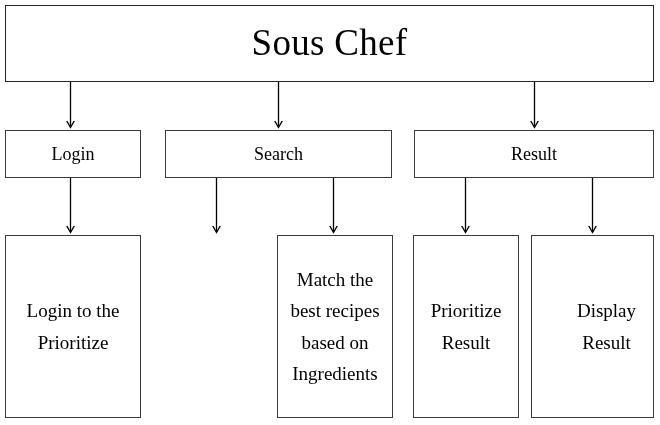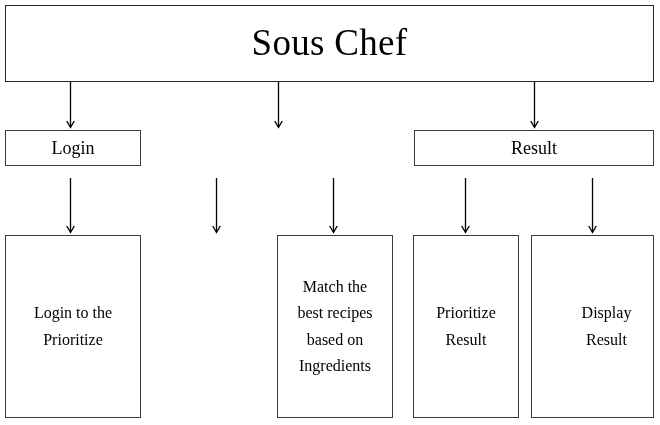--- a/index.html
+++ b/index.html
@@ -44,35 +44,35 @@
     border: 1px solid #262626;
   }
   #node-root .node-label {
     font-size: 37px;
     line-height: 1.05;
     letter-spacing: 0.3px;
   }
   
   .node-l2 {
     top: 130px;
-    height: 36px;
+    height: 48px;
   }
   .node-l2 .node-label {
     font-size: 18px;
   }
   #node-login   { left: 5px;   width: 136px; }
   #node-search  { left: 165px; width: 227px; }
   #node-result  { left: 414px; width: 240px; }
   
   .node-l3 {
     top: 235px;
     height: 183px;
   }
   .node-l3 .node-label {
-    font-size: 16px;
+    font-size: 19px;
     line-height: 1.65;
   }
   #node-login-app   { left: 5px;   width: 136px; }
   #node-search-rec  { left: 166px; width: 103px; }
   #node-match-rec   { left: 277px; width: 116px; }
   #node-prioritize  { left: 413px; width: 106px; }
   #node-display     { left: 531px; width: 123px; padding-left: 28px; }
 
   
   #edges {
@@ -109,20 +109,23 @@
     <line x1="592.5" y1="178" x2="592.5" y2="232" stroke="#000000" stroke-width="1.3" marker-end="url(#arrowhead)"></line>
   </svg>
 
   <div class="node" id="node-root">
     <span class="node-label">Sous Chef</span>
   </div>
 
   <div class="node node-l2" id="node-login">
     <span class="node-label">Login</span>
   </div>
+  <div class="node node-l2" id="node-search">
+    <span class="node-label">Search</span>
+  </div>
   <div class="node node-l2" id="node-result">
     <span class="node-label">Result</span>
   </div>
 
   <div class="node node-l3" id="node-login-app">
     <span class="node-label">Login to the
 Prioritize</span>
   </div>
   <div class="node node-l3" id="node-match-rec">
     <span class="node-label">Match the

